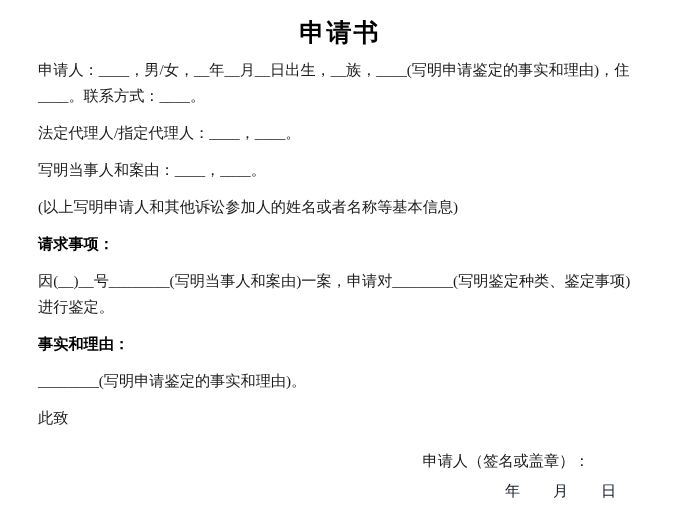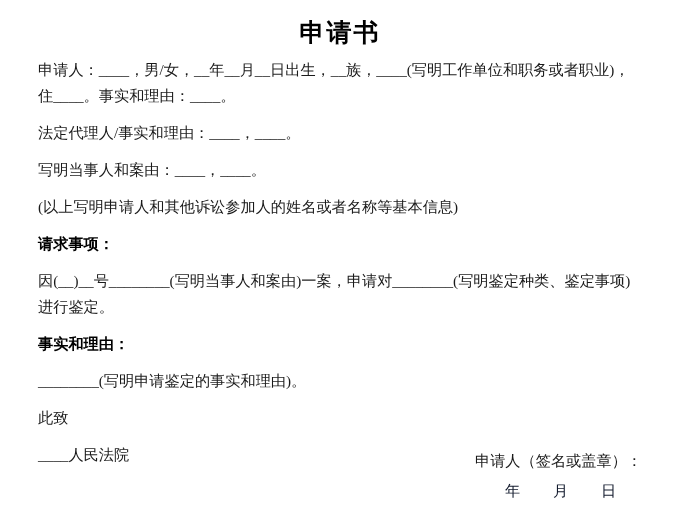--- a/index.html
+++ b/index.html
@@ -63,21 +63,21 @@
   .sign-block {
     position: absolute;
     left: 38px;
     top: 448px;
     width: 604px;
   }
 
   .sign-line {
     font-size: 15.2px;
     line-height: 26px;
-    text-align: right;
+    text-align: center;
     padding-left: 332px;
     color: #1a1a1a;
     margin: 0;
   }
 
   .date-line {
     font-size: 15.2px;
     line-height: 26px;
     text-align: left;
     padding-left: 467px;
@@ -96,39 +96,38 @@
 </style>
 </head>
 <body>
 
 <div id="page">
 
   <div class="doc-title">申请书</div>
 
   <div class="body-block">
 
-    <p class="plain">申请人：____，男/女，__年__月__日出生，__族，____(写明工作单位和职务或者职业)，住____。事实和理由：____。</p>
+    <p class="plain">申请人：____，男/女，__年__月__日出生，__族，____(写明申请鉴定的事实和理由)，住____。联系方式：____。</p>
 
-    <p class="plain">法定代理人/事实和理由：____，____。</p>
+    <p class="plain">法定代理人/指定代理人：____，____。</p>
 
     <p class="plain">写明当事人和案由：____，____。</p>
 
     <p class="plain">(以上写明申请人和其他诉讼参加人的姓名或者名称等基本信息)</p>
 
     <p class="heading">请求事项：</p>
 
     <p class="plain">因(__)__号________(写明当事人和案由)一案，申请对________(写明鉴定种类、鉴定事项)进行鉴定。</p>
 
     <p class="heading">事实和理由：</p>
 
     <p class="plain">________(写明申请鉴定的事实和理由)。</p>
 
     <p class="plain">此致</p>
 
-    <p class="plain">____人民法院</p>
 
   </div>
 
   <div class="sign-block">
     <p class="sign-line">申请人（签名或盖章）：</p>
     <p class="date-line">
       <span class="seg">年</span><span class="seg">月</span><span class="seg">日</span>
     </p>
   </div>
 

